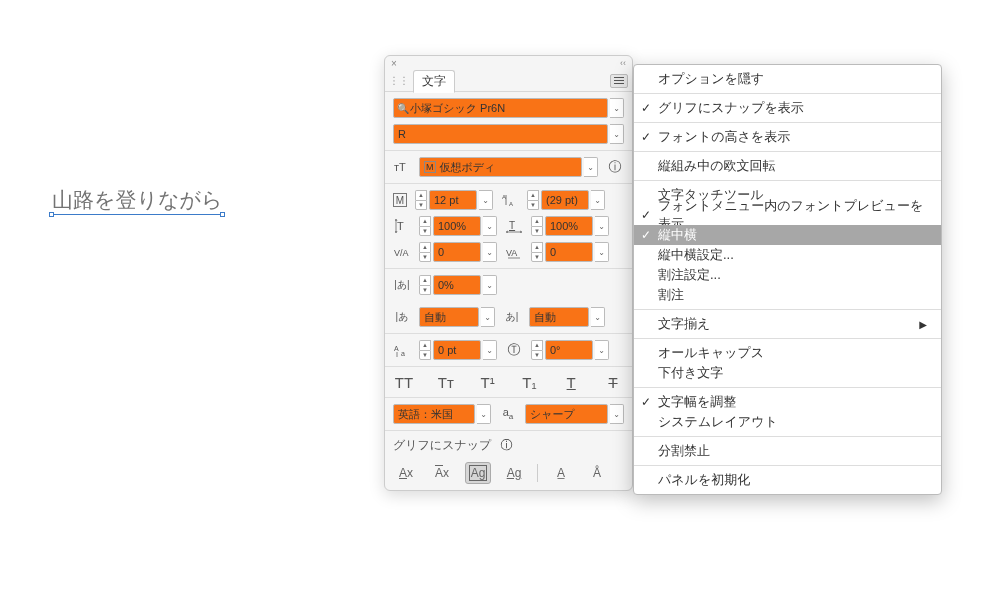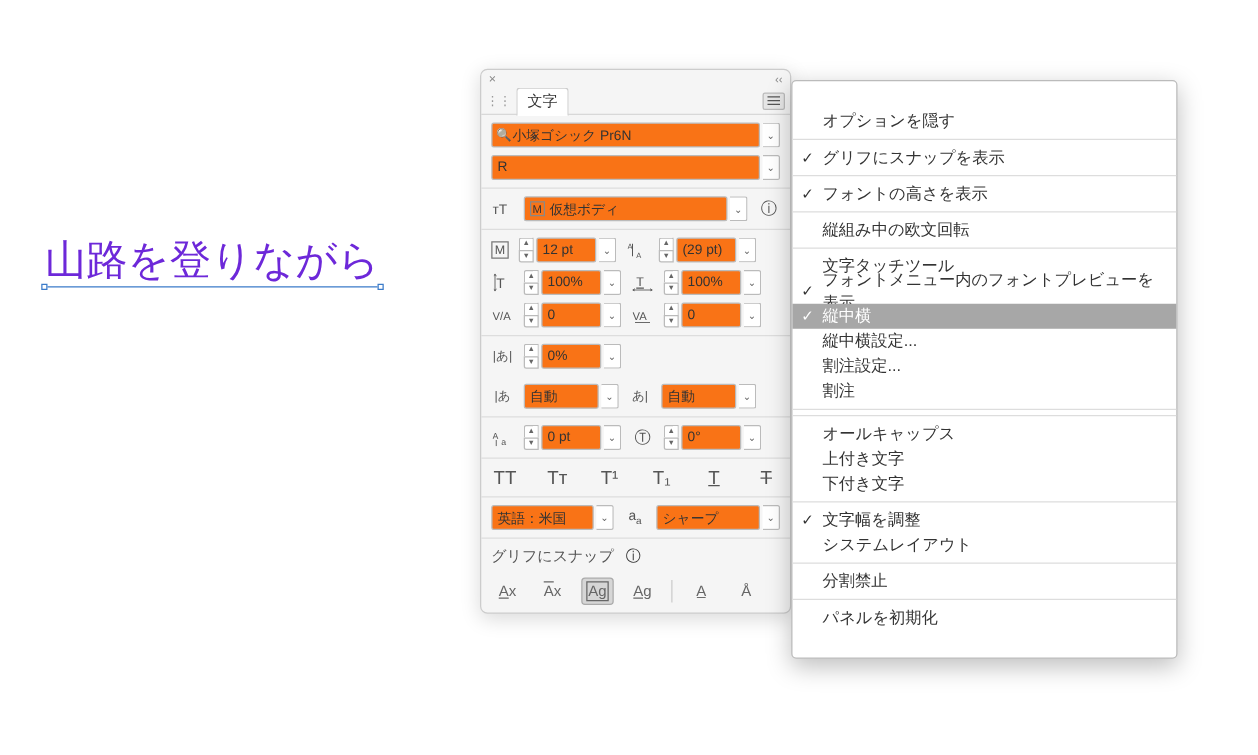--- a/index.html
+++ b/index.html
@@ -1,19 +1,19 @@
 <!DOCTYPE html>
 <html><head>
 <meta charset="utf-8">
 <style>
   * { box-sizing: border-box; margin: 0; padding: 0; font-family: "Hiragino Sans", "Meiryo", sans-serif; }
   body { width: 1006px; height: 604px; background: #fff; position: relative; font-size: 12px; color: #333; }
 
   
-  .canvas-text { position: absolute; left: 36px; top: 186px; font-size: 33px; color: #6d28d9; letter-spacing: 0; }
+  .canvas-text { position: absolute; left: 52px; top: 186px; font-size: 21px; color: #737373; letter-spacing: 0; }
   .canvas-text .sel-box { position: relative; }
   .canvas-text .underline { position: absolute; left: -2px; right: -2px; bottom: -4px; height: 1px; background: #3b7bc9; }
   .canvas-text .handle { position: absolute; width: 5px; height: 5px; border: 1px solid #3b7bc9; background: #fff; }
   .canvas-text .handle.left { left: -3px; bottom: -6px; }
   .canvas-text .handle.right { right: -3px; bottom: -6px; }
 
   
   .panel { position: absolute; left: 384px; top: 55px; width: 249px; background: #f5f5f5; border: 1px solid #ccc; border-radius: 6px; box-shadow: 0 4px 16px rgba(0,0,0,.15); }
   .panel .chrome { display:flex; align-items:center; height:14px; padding:2px 6px; color:#888; font-size:10px; }
   .panel .chrome .x { cursor:default; }
@@ -40,21 +40,21 @@
 
   .toggle-row { display:flex; gap:6px; }
   .toggle { width:22px; height:18px; border:1px solid transparent; display:flex; align-items:center; justify-content:center; font-size:15px; color:#555; border-radius:2px; }
   .toggle.strike { text-decoration: line-through; }
 
   .snap-row { display:flex; gap:10px; padding:6px 8px; align-items:center; }
   .snap-btn { width:26px; height:22px; border:1px solid transparent; border-radius:3px; display:flex; align-items:center; justify-content:center; font-size:12px; color:#666; }
   .snap-btn.active { background:#d6d6d6; border-color:#aaa; }
 
   
-  .flyout { position:absolute; left:633px; top:64px; width:309px; background:#fff; border:1px solid #bbb; border-radius:4px; box-shadow:0 6px 20px rgba(0,0,0,.25); padding:22px 0; }
+  .flyout { position:absolute; left:633px; top:64px; width:309px; background:#fff; border:1px solid #bbb; border-radius:4px; box-shadow:0 6px 20px rgba(0,0,0,.25); padding:4px 0; }
   .flyout .mi { display:flex; align-items:center; height:20px; padding:0 14px 0 24px; font-size:13px; position:relative; }
   .flyout .mi.hover { background:#a7a7a7; color:#fff; }
   .flyout .mi .check { position:absolute; left:7px; font-size:12px; }
   .flyout .mi .arrow { margin-left:auto; font-size:10px; }
   .flyout .sep { height:1px; background:#ddd; margin:4px 0; }
 
   .search-icon { position:absolute; left:4px; font-size:10px; color:#888; }
   .font-input { position:relative; }
   .font-input .input { padding-left:16px; width:198px; }
 </style>
@@ -320,28 +320,29 @@
     <div class="mi">
       <span>縦中横設定...</span>
     </div>
     <div class="mi">
       <span>割注設定...</span>
     </div>
     <div class="mi">
       <span>割注</span>
     </div>
     <div class="sep"></div>
+    <div class="mi">
+      <span>文字揃え</span>
+      <span class="arrow">▶</span>
+    </div>
     <div class="sep"></div>
     <div class="mi">
       <span>オールキャップス</span>
     </div>
     <div class="mi">
-      <span>上付き文字</span>
-    </div>
-    <div class="mi">
       <span>下付き文字</span>
     </div>
     <div class="sep"></div>
     <div class="mi">
       <span class="check">✓</span>
       <span>文字幅を調整</span>
     </div>
     <div class="mi">
       <span>システムレイアウト</span>
     </div>

